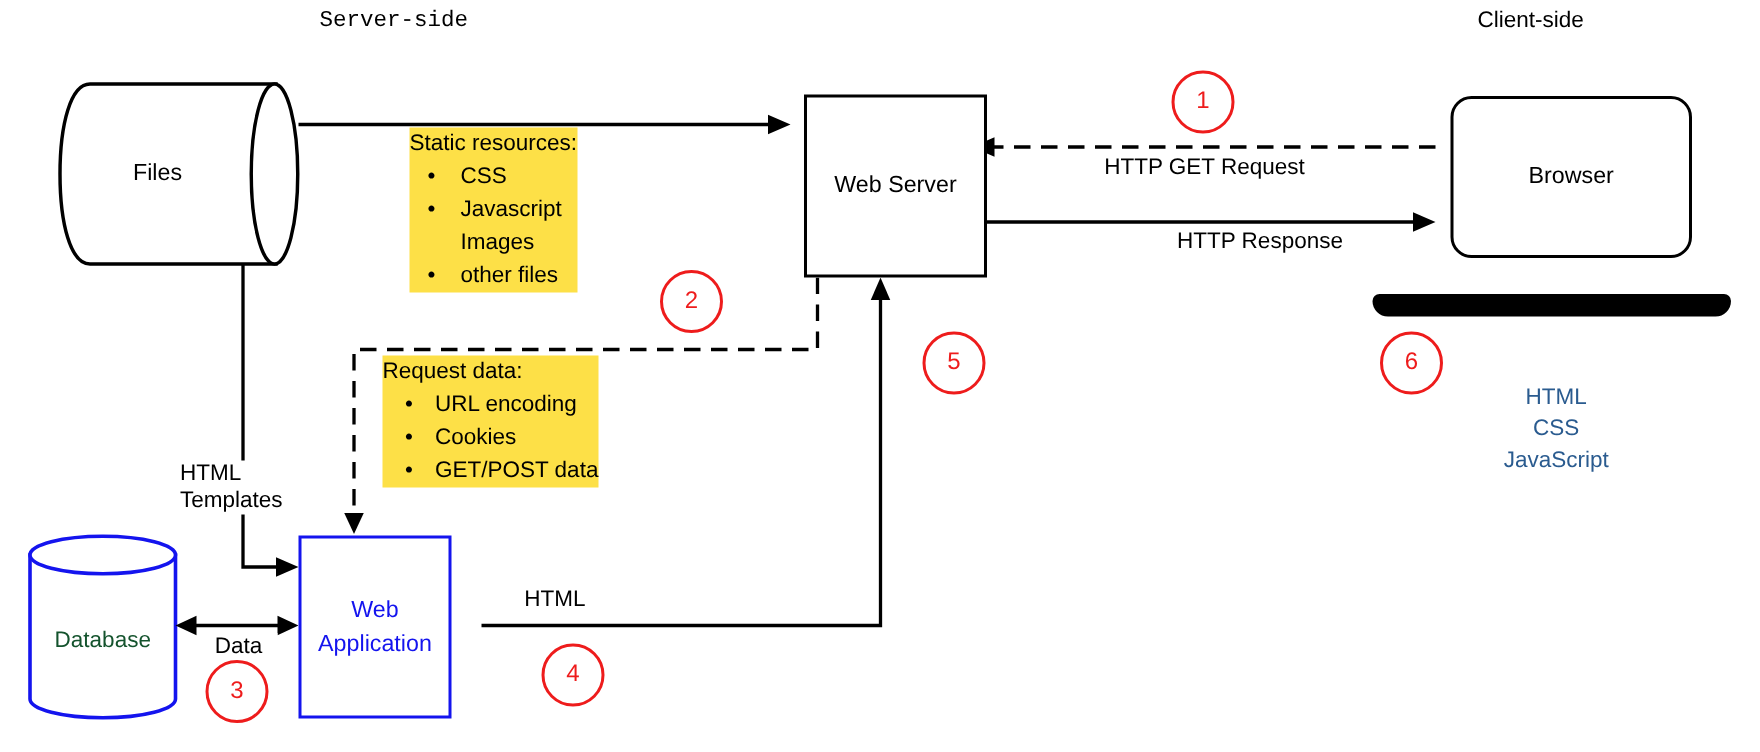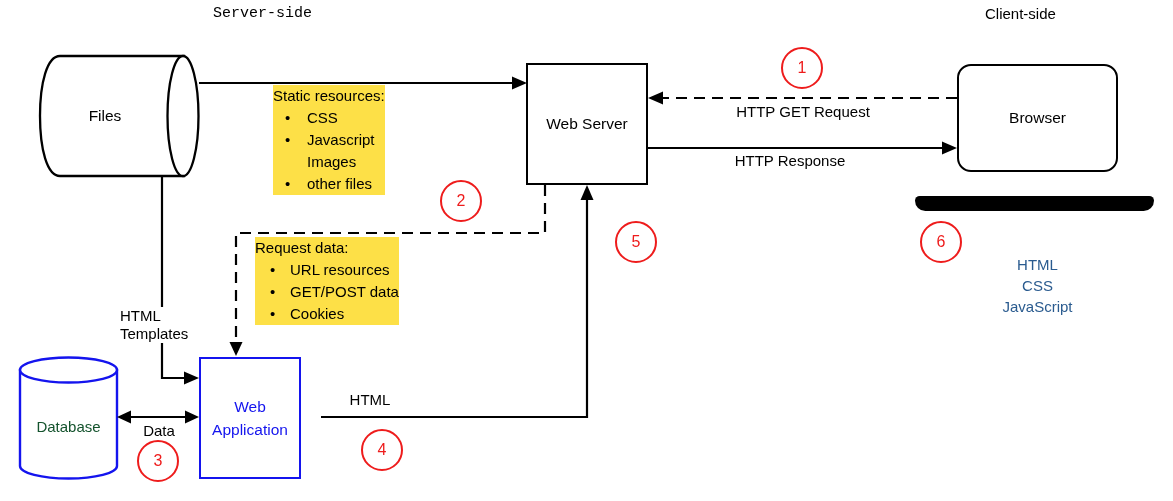--- a/index.html
+++ b/index.html
@@ -4,21 +4,21 @@
 <style>
   html,body { margin:0; padding:0; background:#ffffff; }
   body { font-family:"Liberation Sans", sans-serif; color:#000; }
   #canvas { position:relative; width:1173px; height:501px; background:#fff; overflow:hidden; }
   #wires { position:absolute; left:0; top:0; z-index:1; }
   .abs { position:absolute; z-index:2; }
   .lbl { font-size:15px; white-space:nowrap; }
   .ctr { text-align:center; }
   .node { box-sizing:border-box; background:#fff; display:flex; align-items:center;
           justify-content:center; font-size:15.5px; z-index:2; position:absolute; }
-  .node.black { border:2.2px solid #000; }
+  .node.black { border:2.2px solid #000;margin-left:10px; }
   .node.blue  { border:2.5px solid #1414ee; color:#1414ee; }
   .node .two-line { text-align:center; line-height:23px; }
   .dlist { position:absolute; z-index:2; font-size:15px; line-height:22px; background:#fde047; }
   .dlist .hdr { white-space:nowrap; }
   .dlist .item { position:relative; padding-left:34px; white-space:nowrap; }
   .dlist .item.bulleted::before { content:"•"; position:absolute; left:12px; top:0; }
   .dlist.req .item { padding-left:35px; }
   .dlist.req .item.bulleted::before { left:15px; }
   .marker { position:absolute; z-index:3; width:42px; height:42px; border-radius:50%;
             border:2.5px solid #ee1c1c; box-sizing:border-box; background:#fff;
@@ -101,44 +101,44 @@
   <div class="abs lbl ctr" style="left:20px; top:418px; width:97px; color:#14532d;">Database</div>
 
   <div class="node blue" style="left:199px; top:357px; width:102px; height:122px;">
     <div class="two-line">
       <div>Web</div>
       <div>Application</div>
     </div>
   </div>
 
   <div class="abs lbl ctr" style="left:703px; top:103px; width:200px;">HTTP GET Request</div>
-  <div class="abs lbl ctr" style="left:690px; top:152px; width:200px;">HTTP Response</div>
+  <div class="abs lbl ctr" style="left:740px; top:152px; width:200px;">HTTP Response</div>
 
   <div class="abs lbl whitebg" style="left:118px; top:307px; line-height:18px;">
     <div>HTML</div>
     <div>Templates</div>
   </div>
 
   <div class="abs lbl ctr whitebg" style="left:133px; top:422px; width:48px;">Data</div>
 
   <div class="abs lbl ctr" style="left:341px; top:391px; width:58px;">HTML</div>
 
   <div class="dlist" style="left:273px; top:85px;">
     <div class="hdr">Static resources:</div>
     <div class="item bulleted">CSS</div>
     <div class="item bulleted">Javascript</div>
     <div class="item">Images</div>
     <div class="item bulleted">other files</div>
   </div>
 
   <div class="dlist req" style="left:255px; top:237px;">
     <div class="hdr">Request data:</div>
-    <div class="item bulleted">URL resources</div>
+    <div class="item bulleted">URL encoding</div>
+    <div class="item bulleted">Cookies</div>
     <div class="item bulleted">GET/POST data</div>
-    <div class="item bulleted">Cookies</div>
   </div>
 
   <div class="abs ctr out-blue" style="left:957px; top:254px; width:161px;">
     <div>HTML</div>
     <div>CSS</div>
     <div>JavaScript</div>
   </div>
 
   <div class="marker" style="left:781px; top:47px;">1</div>
   <div class="marker" style="left:440px; top:180px;">2</div>

